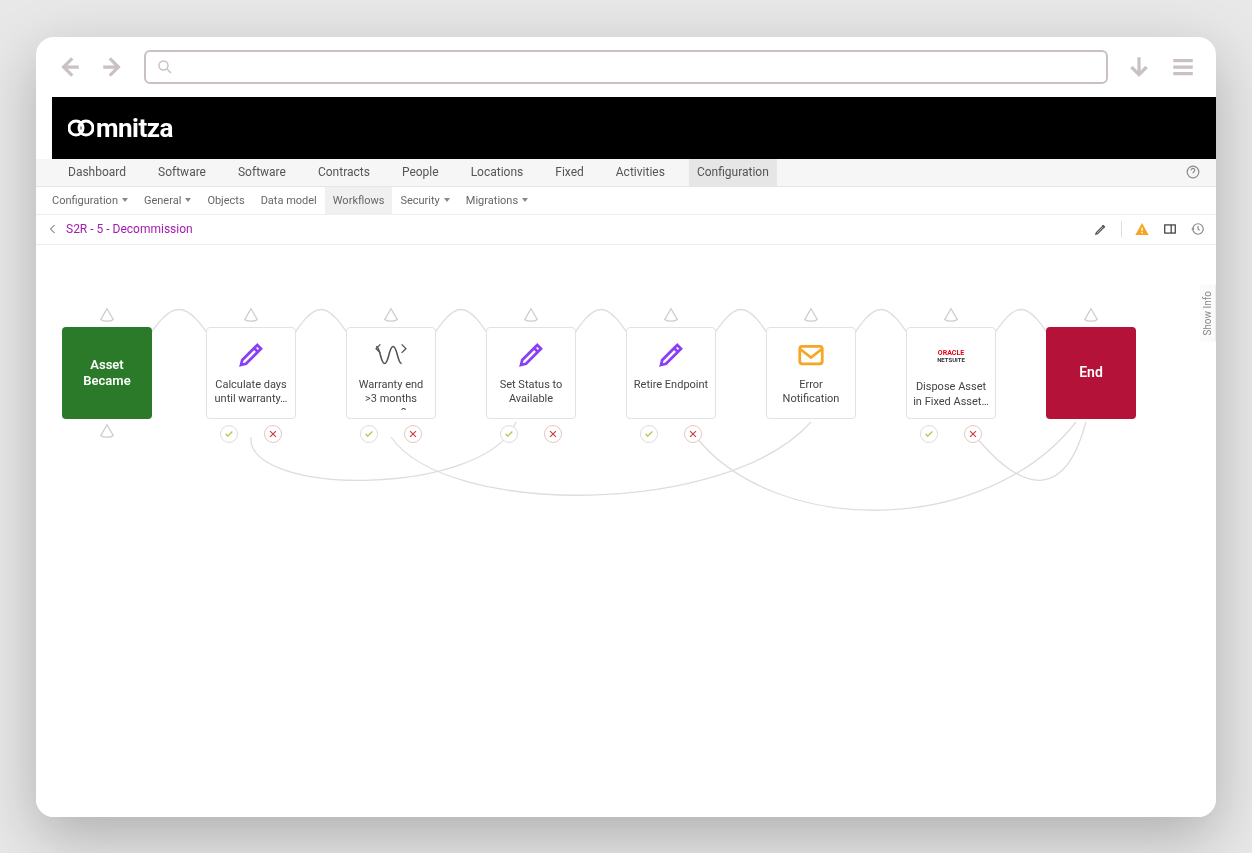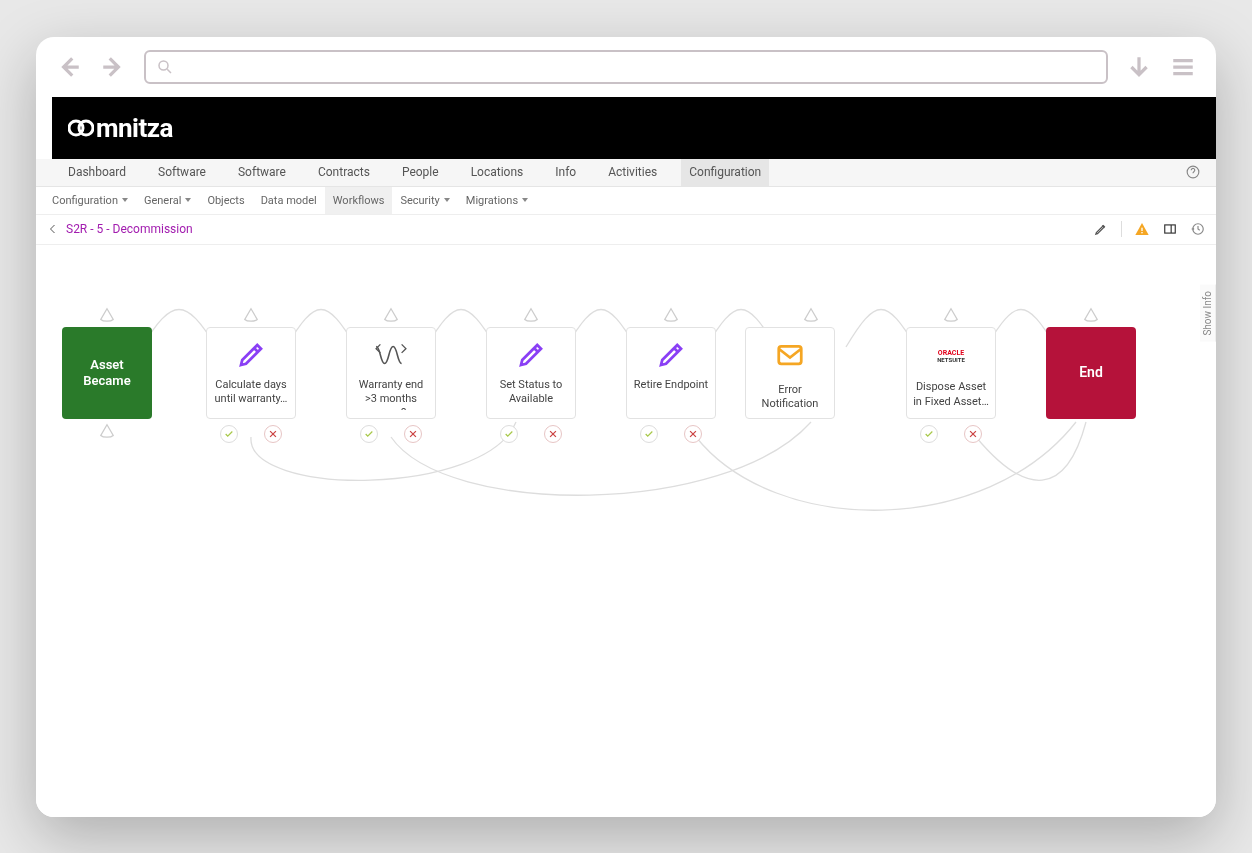--- a/index.html
+++ b/index.html
@@ -280,21 +280,21 @@
     </div>
   </div>
 
   <div class="main-nav" id="main-nav">
     <div class="nav-item">Dashboard</div>
       <div class="nav-item">Software</div>
       <div class="nav-item">Software</div>
       <div class="nav-item">Contracts</div>
       <div class="nav-item">People</div>
       <div class="nav-item">Locations</div>
-      <div class="nav-item">Info</div>
+      <div class="nav-item">Fixed</div>
       <div class="nav-item">Activities</div>
       <div class="nav-item active">Configuration</div>
       <div class="help">
       <svg width="14" height="14" viewBox="0 0 24 24" fill="none" stroke="currentColor" stroke-width="2">
           <circle cx="12" cy="12" r="10"></circle>
           <path d="M9 9a3 3 0 115 2c-1 1-2 1.5-2 3M12 18h.01"></path>
         </svg>
     </div>
   </div>
 
@@ -465,21 +465,21 @@
       <div class="badge ok" style="left: 604px; top: 180px;">
         <svg width="10" height="10" viewBox="0 0 24 24" fill="none" stroke="currentColor" stroke-width="3">
           <path d="M4 12l5 5L20 6"></path>
         </svg>
       </div>
       <div class="badge no" style="left: 648px; top: 180px;">
         <svg width="10" height="10" viewBox="0 0 24 24" fill="none" stroke="currentColor" stroke-width="3">
           <path d="M5 5l14 14M19 5L5 19"></path>
         </svg>
       </div>
-      <div class="node " style="left: 709px; top: 82px; justify-content: space-between;">
+      <div class="node " style="left: 730px; top: 82px;">
         <div class="node-icon">
           <svg viewBox="0 0 24 24" width="30" height="30" fill="none" stroke="#f5a623" stroke-width="2.2">
             <rect x="3" y="5" width="18" height="14" rx="2"></rect>
             <path d="M3 7l9 7 9-7"></path>
           </svg>
         </div>
         <div class="node-label">Error Notification</div>
       </div>
       <div class="triangle" style="left: 766px; top: 62px;"><svg viewBox="0 0 20 18">
           <path d="M10 2 L17 14 Q15 16 10 16 Q5 16 3 14 Z" fill="#fff" stroke="#ccc" stroke-width="1.4"></path>

